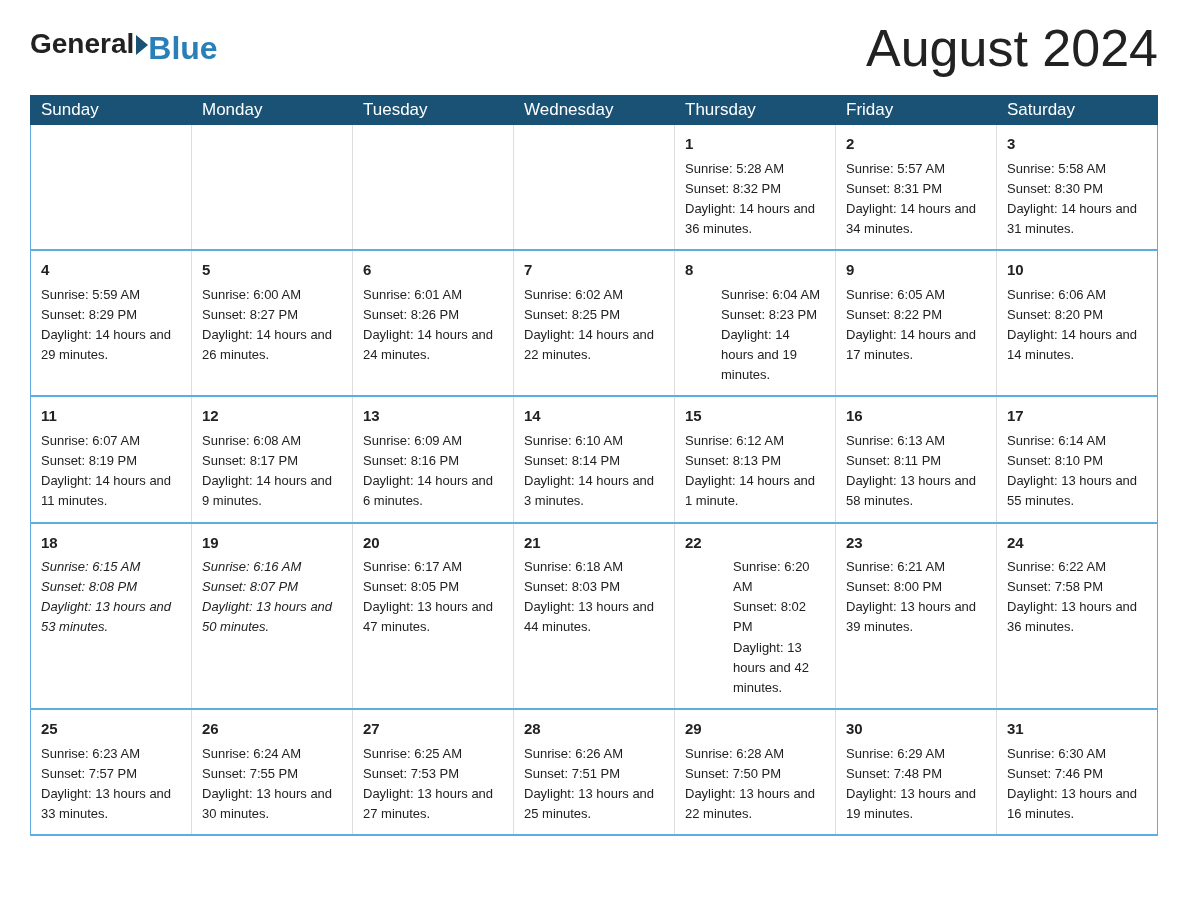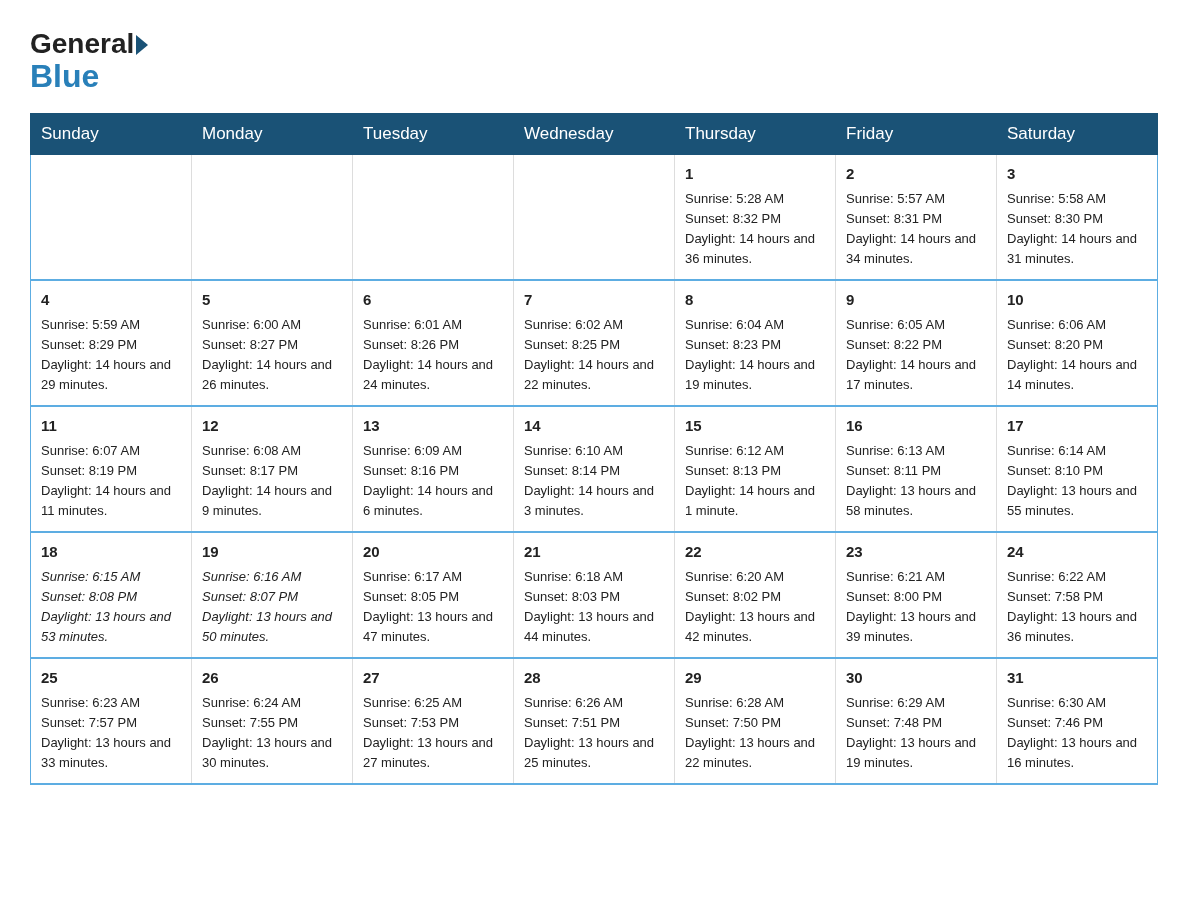--- a/index.html
+++ b/index.html
@@ -12,21 +12,21 @@
       padding: 20px 30px 30px 30px;
     }
     .header-area {
       display: flex;
       justify-content: space-between;
       align-items: flex-start;
       margin-bottom: 18px;
     }
     .logo {
       display: flex;
-      flex-direction: column;
+      flex-direction: row;
       align-items: flex-start;
       margin-top: 10px;
     }
     .logo-text {
       font-size: 28px;
       font-weight: bold;
       color: #222;
       line-height: 1;
       display: flex;
       align-items: center;
@@ -64,21 +64,21 @@
     table {
       width: 100%;
       border-collapse: collapse;
       table-layout: fixed;
     }
     thead tr th {
       background-color: #1a5276;
       color: #fff;
       font-size: 17px;
       font-weight: normal;
-      padding: 10px 10px;
+      padding: 4px 10px;
       text-align: left;
       border: 1px solid #1a5276;
     }
     tbody tr {
       border-bottom: 2px solid #5dade2;
     }
     tbody tr td {
       vertical-align: top;
       padding: 8px 10px 10px 10px;
       font-size: 13.5px;
@@ -111,20 +111,21 @@
 
 <div class="header-area">
   <div class="logo">
     <div class="logo-text">
       <span class="general">General</span>
       <span class="logo-triangle"></span>
     </div>
     <div class="logo-blue">Blue</div>
   </div>
   <div class="title-area">
+    <div class="page-title">August 2024</div>
   </div>
 </div>
 
 <table>
   <thead>
     <tr>
     <th>Sunday</th>
         <th>Monday</th>
         <th>Tuesday</th>
         <th>Wednesday</th>
@@ -178,21 +179,21 @@
 Daylight: 14 hours and 24 minutes.</div>
         </td>
         <td>
           <span class="day-number">7</span>
           <div class="day-info" style="white-space: pre-line;">Sunrise: 6:02 AM
 Sunset: 8:25 PM
 Daylight: 14 hours and 22 minutes.</div>
         </td>
         <td>
           <span class="day-number">8</span>
-          <div class="day-info" style="white-space: pre-line;">Sunrise: 6:04 AM
+          <div class="day-info" style="white-space: pre-line; margin-left: 36px;">Sunrise: 6:04 AM
 Sunset: 8:23 PM
 Daylight: 14 hours and 19 minutes.</div>
         </td>
         <td>
           <span class="day-number">9</span>
           <div class="day-info" style="white-space: pre-line;">Sunrise: 6:05 AM
 Sunset: 8:22 PM
 Daylight: 14 hours and 17 minutes.</div>
         </td>
         <td>
@@ -266,21 +267,21 @@
 Daylight: 13 hours and 47 minutes.</div>
         </td>
         <td>
           <span class="day-number">21</span>
           <div class="day-info" style="white-space: pre-line;">Sunrise: 6:18 AM
 Sunset: 8:03 PM
 Daylight: 13 hours and 44 minutes.</div>
         </td>
         <td>
           <span class="day-number">22</span>
-          <div class="day-info" style="white-space: pre-line;">Sunrise: 6:20 AM
+          <div class="day-info" style="white-space: pre-line; margin-left: 48px;">Sunrise: 6:20 AM
 Sunset: 8:02 PM
 Daylight: 13 hours and 42 minutes.</div>
         </td>
         <td>
           <span class="day-number">23</span>
           <div class="day-info" style="white-space: pre-line;">Sunrise: 6:21 AM
 Sunset: 8:00 PM
 Daylight: 13 hours and 39 minutes.</div>
         </td>
         <td>

